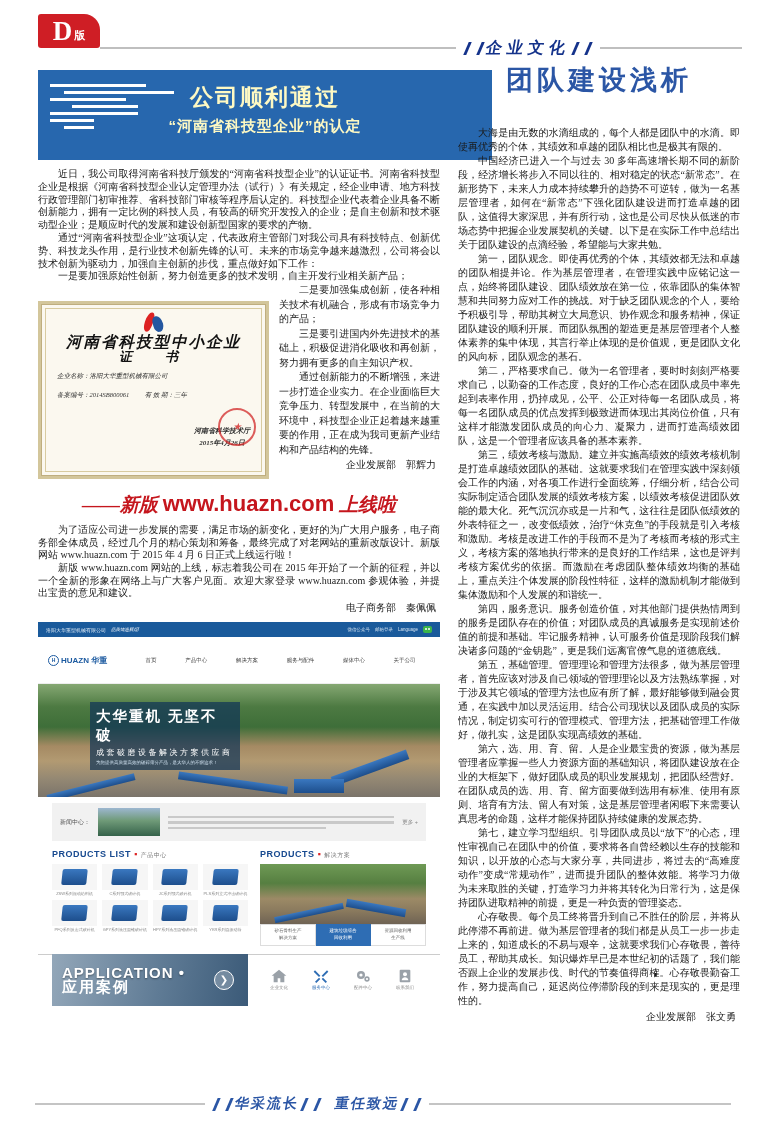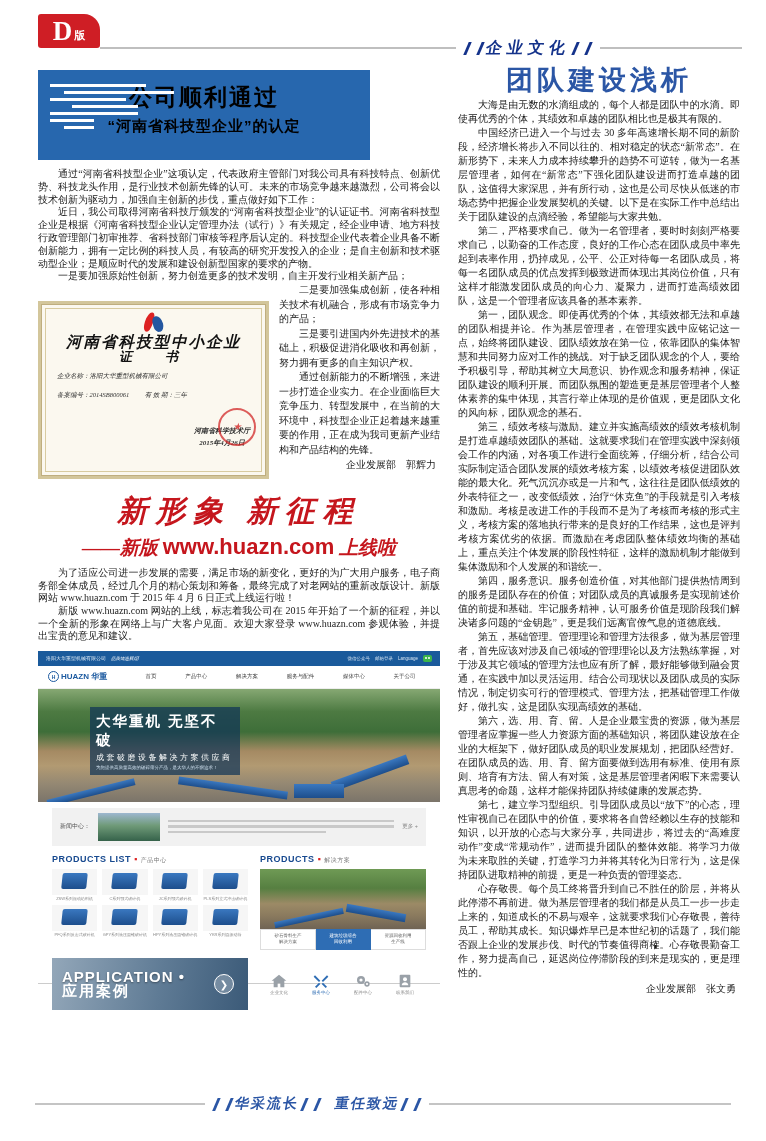--- a/index.html
+++ b/index.html
@@ -11,21 +11,21 @@
   .d-badge .big{font-family:"Liberation Serif",serif;font-size:27px;font-weight:bold;line-height:1;}
   .d-badge .small{font-size:11px;font-weight:bold;margin-top:8px;}
   .head-rule{position:absolute;left:100px;top:40px;width:642px;height:16px;display:flex;align-items:center;}
   .head-rule .hr1{height:2px;background:#bfbfbf;flex:2.5;}
   .head-rule .hr2{height:2px;background:#bfbfbf;flex:1;}
   .sec-label{display:flex;align-items:center;margin:0 6px;transform:skewX(-10deg);}
   .sec-label .txt{font-family:"Liberation Sans",sans-serif;font-weight:bold;font-size:16px;color:#15338b;letter-spacing:5px;}
   .slashes{width:10px;height:13px;border-left:3px solid #15338b;border-right:3px solid #15338b;transform:skewX(-14deg);margin:0 4px;}
   
   .lcol{position:absolute;left:38px;top:70px;width:402px;}
-  .title-box{position:relative;width:332px;height:90px;background:#2767ae;color:#000000;
+  .title-box{position:relative;width:454px;height:90px;background:#2767ae;color:#fef9c3;
              font-family:"Liberation Sans",sans-serif;text-align:center;}
   .title-box .l1{padding-top:12px;font-size:23px;font-weight:bold;letter-spacing:2px;}
   .title-box .l2{font-size:15px;font-weight:bold;letter-spacing:1px;margin-top:4px;}
   .stripe{position:absolute;height:3px;background:#fff;}
   .body10{font-size:10px;line-height:12.8px;text-align:justify;}
   .body10 p{margin:0;text-indent:2em;}
   .sign{text-align:right;font-size:10px;margin-top:2px;padding-right:4px;}
   
   .cert{float:left;width:225px;height:172px;margin:18px 10px 2px 0;background:#fbf8ef;
         border:3px solid #d3c69b;box-shadow:inset 0 0 0 1px #bfae7f, inset 0 0 0 4px #fbf8ef, inset 0 0 0 5px #d8cba0;
@@ -46,21 +46,21 @@
   .red-head .url{font-family:"Liberation Sans",sans-serif;font-size:22px;font-style:normal;letter-spacing:0;}
   
   .site{position:relative;width:402px;height:332px;margin-top:8px;border-bottom:1px solid #ccc;
         font-family:"Liberation Sans",sans-serif;background:#fff;}
   .site .topbar{height:15px;background:#1a5a9b;color:#d7e5f2;font-size:4.5px;display:flex;align-items:center;padding:0 8px;gap:5px;}
   .site .topbar .co{font-size:5px;}
   .site .topbar .slogan{font-style:italic;color:#fff;}
   .site .topbar .sp{flex:1;}
   .wechat{width:9px;height:7px;background:#3bb54a;border-radius:2px;display:inline-block;position:relative;}
   .wechat::after{content:"";position:absolute;left:2px;top:2px;width:2px;height:2px;background:#fff;border-radius:50%;box-shadow:3px 0 0 #fff;}
-  .site .nav{height:22px;background:#fff;display:flex;align-items:center;padding:0 10px;border-bottom:1px solid #eee;}
+  .site .nav{height:22px;background:#fff;display:flex;align-items:center;padding:12px 10px;border-bottom:1px solid #eee;}
   .site .logo{display:flex;align-items:center;gap:2px;color:#1c5aa0;font-weight:bold;font-size:8px;}
   .site .logo .lg-circle{width:9px;height:9px;border:1.5px solid #1c5aa0;border-radius:50%;font-size:5px;display:flex;align-items:center;justify-content:center;}
   .site .menu{display:flex;flex:1;justify-content:space-around;margin-left:24px;font-size:5.5px;color:#444;}
   .site .hero{position:relative;height:113px;overflow:hidden;
       background:linear-gradient(180deg,#86a873 0%,#4d7a42 20%,#3e6e39 38%,#a58a63 55%,#b29a72 68%,#948873 84%,#7b746a 100%);padding-left:18px;}
   .conv{position:absolute;background:linear-gradient(#3a78c0,#1d4e8c);}
   .hero-box{position:absolute;left:52px;top:18px;width:138px;padding:5px 6px;background:rgba(16,52,88,.72);color:#fff;}
   .hero-box .h1{font-size:14.5px;font-weight:bold;letter-spacing:2px;}
   .hero-box .h2{font-size:8px;letter-spacing:2.5px;margin-top:2px;}
   .hero-box .h3{font-size:4.5px;color:#cfe0ef;margin-top:2px;}
@@ -97,21 +97,21 @@
       border:1px solid #fff;color:#fff;font-size:10px;display:flex;align-items:center;justify-content:center;}
   .qlinks{flex:1;display:flex;justify-content:space-between;padding-right:4px;}
   .ql{text-align:center;width:34px;}
   .ql svg{display:block;margin:0 auto;}
   .ql .qlab{font-size:4.5px;color:#888;margin-top:2px;}
   .ql.active .qlab{color:#2e6db4;}
   
   .rcol{position:absolute;left:458px;top:62px;width:282px;height:1030px;overflow:hidden;}
   .r-title{font-family:"Liberation Sans",sans-serif;text-align:center;font-size:27px;font-weight:bold;
            color:#2b56a5;letter-spacing:4px;}
-  .rbody{margin-top:0;font-size:10px;line-height:14px;text-align:justify;}
+  .rbody{margin-top:28px;font-size:10px;line-height:14px;text-align:justify;}
   .rbody p{margin:0;text-indent:2em;}
   
   .footer{position:absolute;left:35px;top:1095px;width:696px;display:flex;align-items:center;}
   .footer .f1{width:170px;height:2px;background:#c4c4c4;}
   .footer .f2{flex:1;height:2px;background:#c4c4c4;}
   .f-label{display:flex;align-items:center;margin:0 6px;transform:skewX(-10deg);}
   .f-label .txt{font-family:"Liberation Sans",sans-serif;font-weight:bold;font-size:14px;color:#2b56a5;letter-spacing:2px;}
   .f-label .slashes{border-color:#2b56a5;}
 </style>
 </head>
@@ -142,22 +142,22 @@
       <div class="stripe" style="left:12px;top:28px;width:76px;"></div>
       <div class="stripe" style="left:34px;top:35px;width:66px;"></div>
       <div class="stripe" style="left:12px;top:42px;width:88px;"></div>
       <div class="stripe" style="left:12px;top:49px;width:44px;"></div>
       <div class="stripe" style="left:26px;top:56px;width:30px;"></div>
       <div class="l1">公司顺利通过</div>
       <div class="l2">“河南省科技型企业”的认定</div>
     </div>
 
     <div class="body10" style="margin-top:8px;">
+      <p>近日，我公司取得河南省科技厅颁发的“河南省科技型企业”的认证证书。河南省科技型企业是根据《河南省科技型企业认定管理办法（试行）》有关规定，经企业申请、地方科技行政管理部门初审推荐、省科技部门审核等程序后认定的。科技型企业代表着企业具备不断创新能力，拥有一定比例的科技人员，有较高的研究开发投入的企业；是自主创新和技术驱动型企业；是顺应时代的发展和建设创新型国家的要求的产物。</p>
       <p>通过“河南省科技型企业”这项认定，代表政府主管部门对我公司具有科技特点、创新优势、科技龙头作用，是行业技术创新先锋的认可。未来的市场竞争越来越激烈，公司将会以技术创新为驱动力，加强自主创新的步伐，重点做好如下工作：</p>
-      <p>近日，我公司取得河南省科技厅颁发的“河南省科技型企业”的认证证书。河南省科技型企业是根据《河南省科技型企业认定管理办法（试行）》有关规定，经企业申请、地方科技行政管理部门初审推荐、省科技部门审核等程序后认定的。科技型企业代表着企业具备不断创新能力，拥有一定比例的科技人员，有较高的研究开发投入的企业；是自主创新和技术驱动型企业；是顺应时代的发展和建设创新型国家的要求的产物。</p>
       <p>一是要加强原始性创新，努力创造更多的技术发明，自主开发行业相关新产品；</p>
 
       <div class="cert">
         <div class="logo">
           <div class="sw1"></div>
           <div class="sw2"></div>
         </div>
         <div class="t1">河南省科技型中小企业</div>
         <div class="t2">证　书</div>
         <div class="row">企业名称：洛阳大华重型机械有限公司</div>
@@ -175,29 +175,29 @@
       </div>
 
       <p style="font-size:10px;line-height:14.5px;">二是要加强集成创新，使各种相关技术有机融合，形成有市场竞争力的产品；</p>
       <p style="font-size:10px;line-height:14.5px;">三是要引进国内外先进技术的基础上，积极促进消化吸收和再创新，努力拥有更多的自主知识产权。</p>
       <p style="font-size:10px;line-height:14.5px;">通过创新能力的不断增强，来进一步打造企业实力。在企业面临巨大竞争压力、转型发展中，在当前的大环境中，科技型企业正起着越来越重要的作用，正在成为我司更新产业结构和产品结构的先锋。</p>
       <div class="sign">企业发展部　郭辉力</div>
       <div style="clear:both;"></div>
     </div>
 
     <div class="red-head">
-      <div class="rh1">新形象 新征程</div>
       <div class="rh2">
         <span>——新版 </span><span class="url">www.huazn.com</span><span> 上线啦</span>
       </div>
     </div>
 
     <div class="body10" style="margin-top:6px;line-height:12.6px;">
       <p>为了适应公司进一步发展的需要，满足市场的新变化，更好的为广大用户服务，电子商务部全体成员，经过几个月的精心策划和筹备，最终完成了对老网站的重新改版设计。新版网站 www.huazn.com 于 2015 年 4 月 6 日正式上线运行啦！</p>
       <p>新版 www.huazn.com 网站的上线，标志着我公司在 2015 年开始了一个新的征程，并以一个全新的形象在网络上与广大客户见面。欢迎大家登录 www.huazn.com 参观体验，并提出宝贵的意见和建议。</p>
+      <div class="sign">电子商务部　秦佩佩</div>
     </div>
 
     <div class="site">
       <div class="topbar">
         <span class="co">洛阳大华重型机械有限公司</span>
         <span class="slogan">品质铸造辉煌!</span>
         <span class="sp"></span>
         <span>微信公众号</span>
         <span>邮箱登录</span>
         <span>Language</span>
@@ -345,22 +345,22 @@
         </div>
       </div>
     </div>
   </div>
 
   <div class="rcol">
     <div class="r-title">团队建设浅析</div>
     <div class="rbody">
       <p>大海是由无数的水滴组成的，每个人都是团队中的水滴。即使再优秀的个体，其绩效和卓越的团队相比也是极其有限的。</p>
       <p>中国经济已进入一个与过去 30 多年高速增长期不同的新阶段，经济增长将步入不同以往的、相对稳定的状态“新常态”。在新形势下，未来人力成本持续攀升的趋势不可逆转，做为一名基层管理者，如何在“新常态”下强化团队建设进而打造卓越的团队，这值得大家深思，并有所行动，这也是公司尽快从低迷的市场态势中把握企业发展契机的关键。以下是在实际工作中总结出关于团队建设的点滴经验，希望能与大家共勉。</p>
+      <p>第一，团队观念。即使再优秀的个体，其绩效都无法和卓越的团队相提并论。作为基层管理者，在管理实践中应铭记这一点，始终将团队建设、团队绩效放在第一位，依靠团队的集体智慧和共同努力应对工作的挑战。对于缺乏团队观念的个人，要给予积极引导，帮助其树立大局意识、协作观念和服务精神，保证团队建设的顺利开展。而团队氛围的塑造更是基层管理者个人整体素养的集中体现，其言行举止体现的是价值观，更是团队文化的风向标，团队观念的基石。</p>
       <p>第二，严格要求自己。做为一名管理者，要时时刻刻严格要求自己，以勤奋的工作态度，良好的工作心态在团队成员中率先起到表率作用，扔掉成见，公平、公正对待每一名团队成员，将每一名团队成员的优点发挥到极致进而体现出其岗位价值，只有这样才能激发团队成员的向心力、凝聚力，进而打造高绩效团队，这是一个管理者应该具备的基本素养。</p>
-      <p>第一，团队观念。即使再优秀的个体，其绩效都无法和卓越的团队相提并论。作为基层管理者，在管理实践中应铭记这一点，始终将团队建设、团队绩效放在第一位，依靠团队的集体智慧和共同努力应对工作的挑战。对于缺乏团队观念的个人，要给予积极引导，帮助其树立大局意识、协作观念和服务精神，保证团队建设的顺利开展。而团队氛围的塑造更是基层管理者个人整体素养的集中体现，其言行举止体现的是价值观，更是团队文化的风向标，团队观念的基石。</p>
       <p>第三，绩效考核与激励。建立并实施高绩效的绩效考核机制是打造卓越绩效团队的基础。这就要求我们在管理实践中深刻领会工作的内涵，对各项工作进行全面统筹，仔细分析，结合公司实际制定适合团队发展的绩效考核方案，以绩效考核促进团队效能的最大化。死气沉沉亦或是一片和气，这往往是团队低绩效的外表特征之一，改变低绩效，治疗“休克鱼”的手段就是引入考核和激励。考核是改进工作的手段而不是为了考核而考核的形式主义，考核方案的落地执行带来的是良好的工作结果，这也是评判考核方案优劣的依据。而激励在考虑团队整体绩效均衡的基础上，重点关注个体发展的阶段性特征，这样的激励机制才能做到集体激励和个人发展的和谐统一。</p>
       <p>第四，服务意识。服务创造价值，对其他部门提供热情周到的服务是团队存在的价值；对团队成员的真诚服务是实现前述价值的前提和基础。牢记服务精神，认可服务价值是现阶段我们解决诸多问题的“金钥匙”，更是我们远离官僚气息的道德底线。</p>
       <p>第五，基础管理。管理理论和管理方法很多，做为基层管理者，首先应该对涉及自己领域的管理理论以及方法熟练掌握，对于涉及其它领域的管理方法也应有所了解，最好能够做到融会贯通，在实践中加以灵活运用。结合公司现状以及团队成员的实际情况，制定切实可行的管理模式、管理方法，把基础管理工作做好，做扎实，这是团队实现高绩效的基础。</p>
       <p>第六，选、用、育、留。人是企业最宝贵的资源，做为基层管理者应掌握一些人力资源方面的基础知识，将团队建设放在企业的大框架下，做好团队成员的职业发展规划，把团队经营好。在团队成员的选、用、育、留方面要做到选用有标准、使用有原则、培育有方法、留人有对策，这是基层管理者闲暇下来需要认真思考的命题，这样才能保持团队持续健康的发展态势。</p>
       <p>第七，建立学习型组织。引导团队成员以“放下”的心态，理性审视自己在团队中的价值，要求将各自曾经赖以生存的技能和知识，以开放的心态与大家分享，共同进步，将过去的“高难度动作”变成“常规动作”，进而提升团队的整体效能。将学习力做为未来取胜的关键，打造学习力并将其转化为日常行为，这是保持团队进取精神的前提，更是一种负责的管理姿态。</p>
       <p>心存敬畏。每个员工终将晋升到自己不胜任的阶层，并将从此停滞不再前进。做为基层管理者的我们都是从员工一步一步走上来的，知道成长的不易与艰辛，这就要求我们心存敬畏，善待员工，帮助其成长。知识爆炸早已是本世纪初的话题了，我们能否跟上企业的发展步伐、时代的节奏值得商榷。心存敬畏勤奋工作，努力提高自己，延迟岗位停滞阶段的到来是现实的，更是理性的。</p>
       <div class="sign">企业发展部　张文勇</div>
     </div>
 
   </div>

